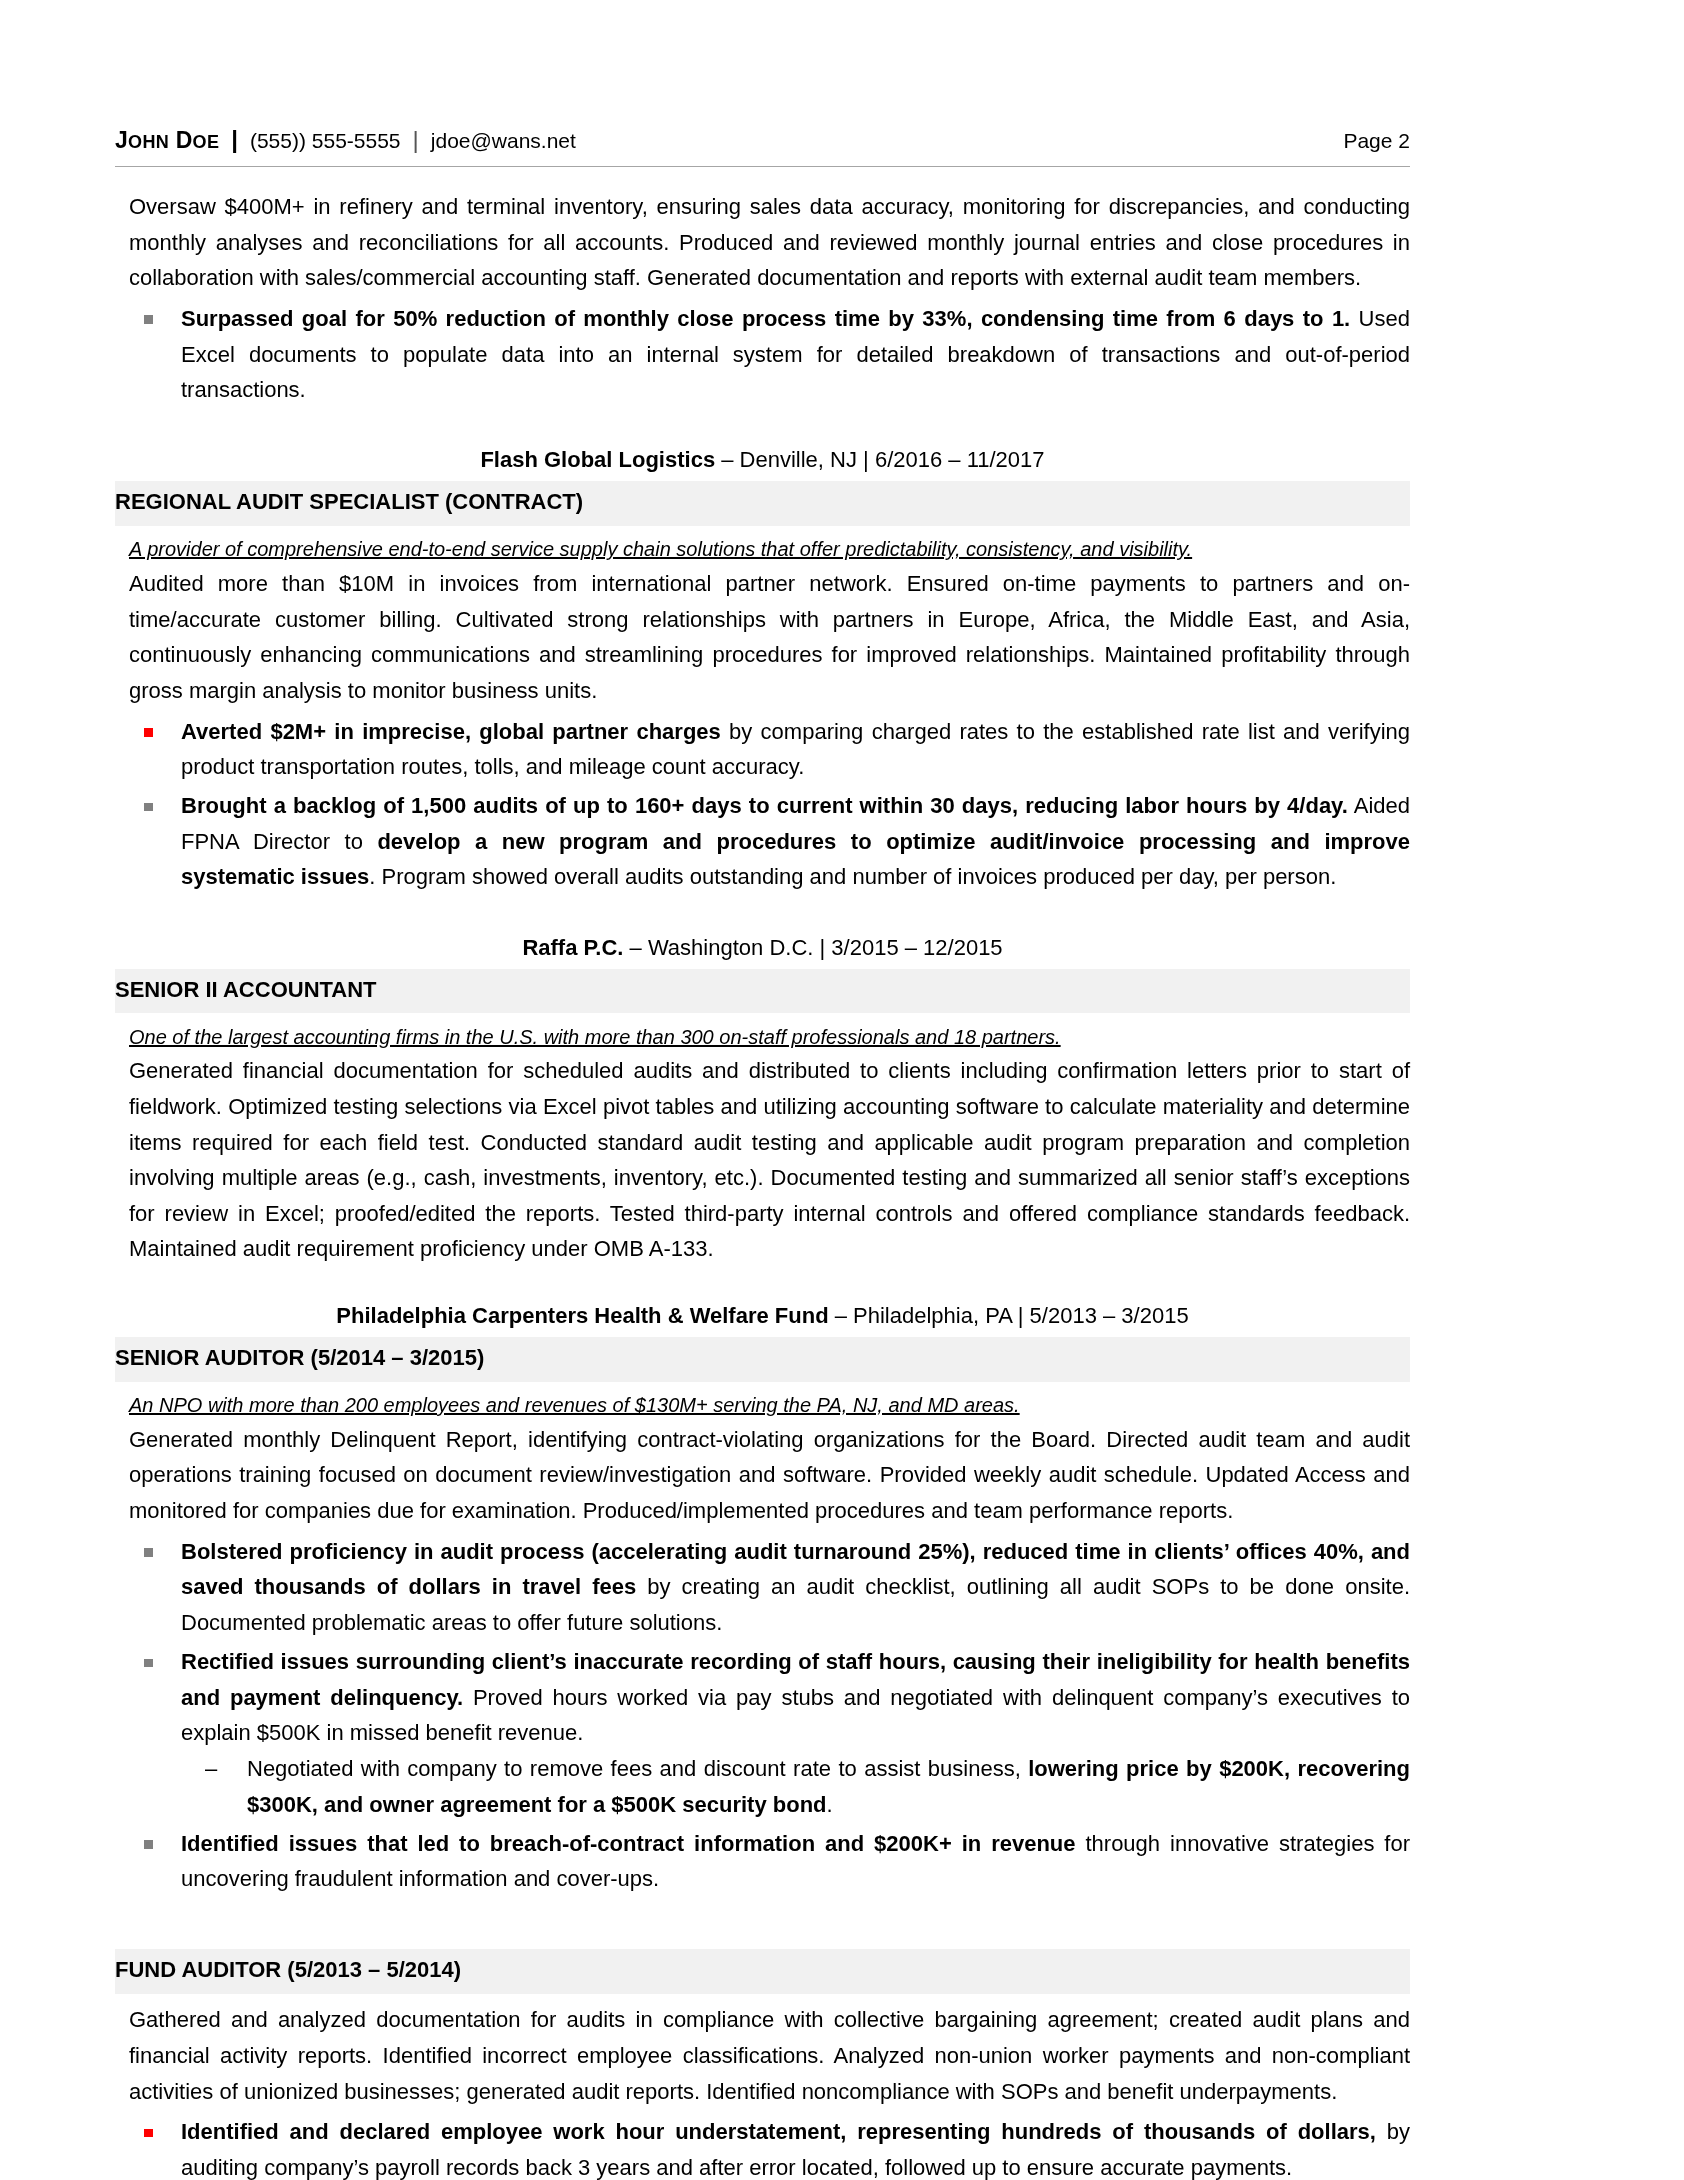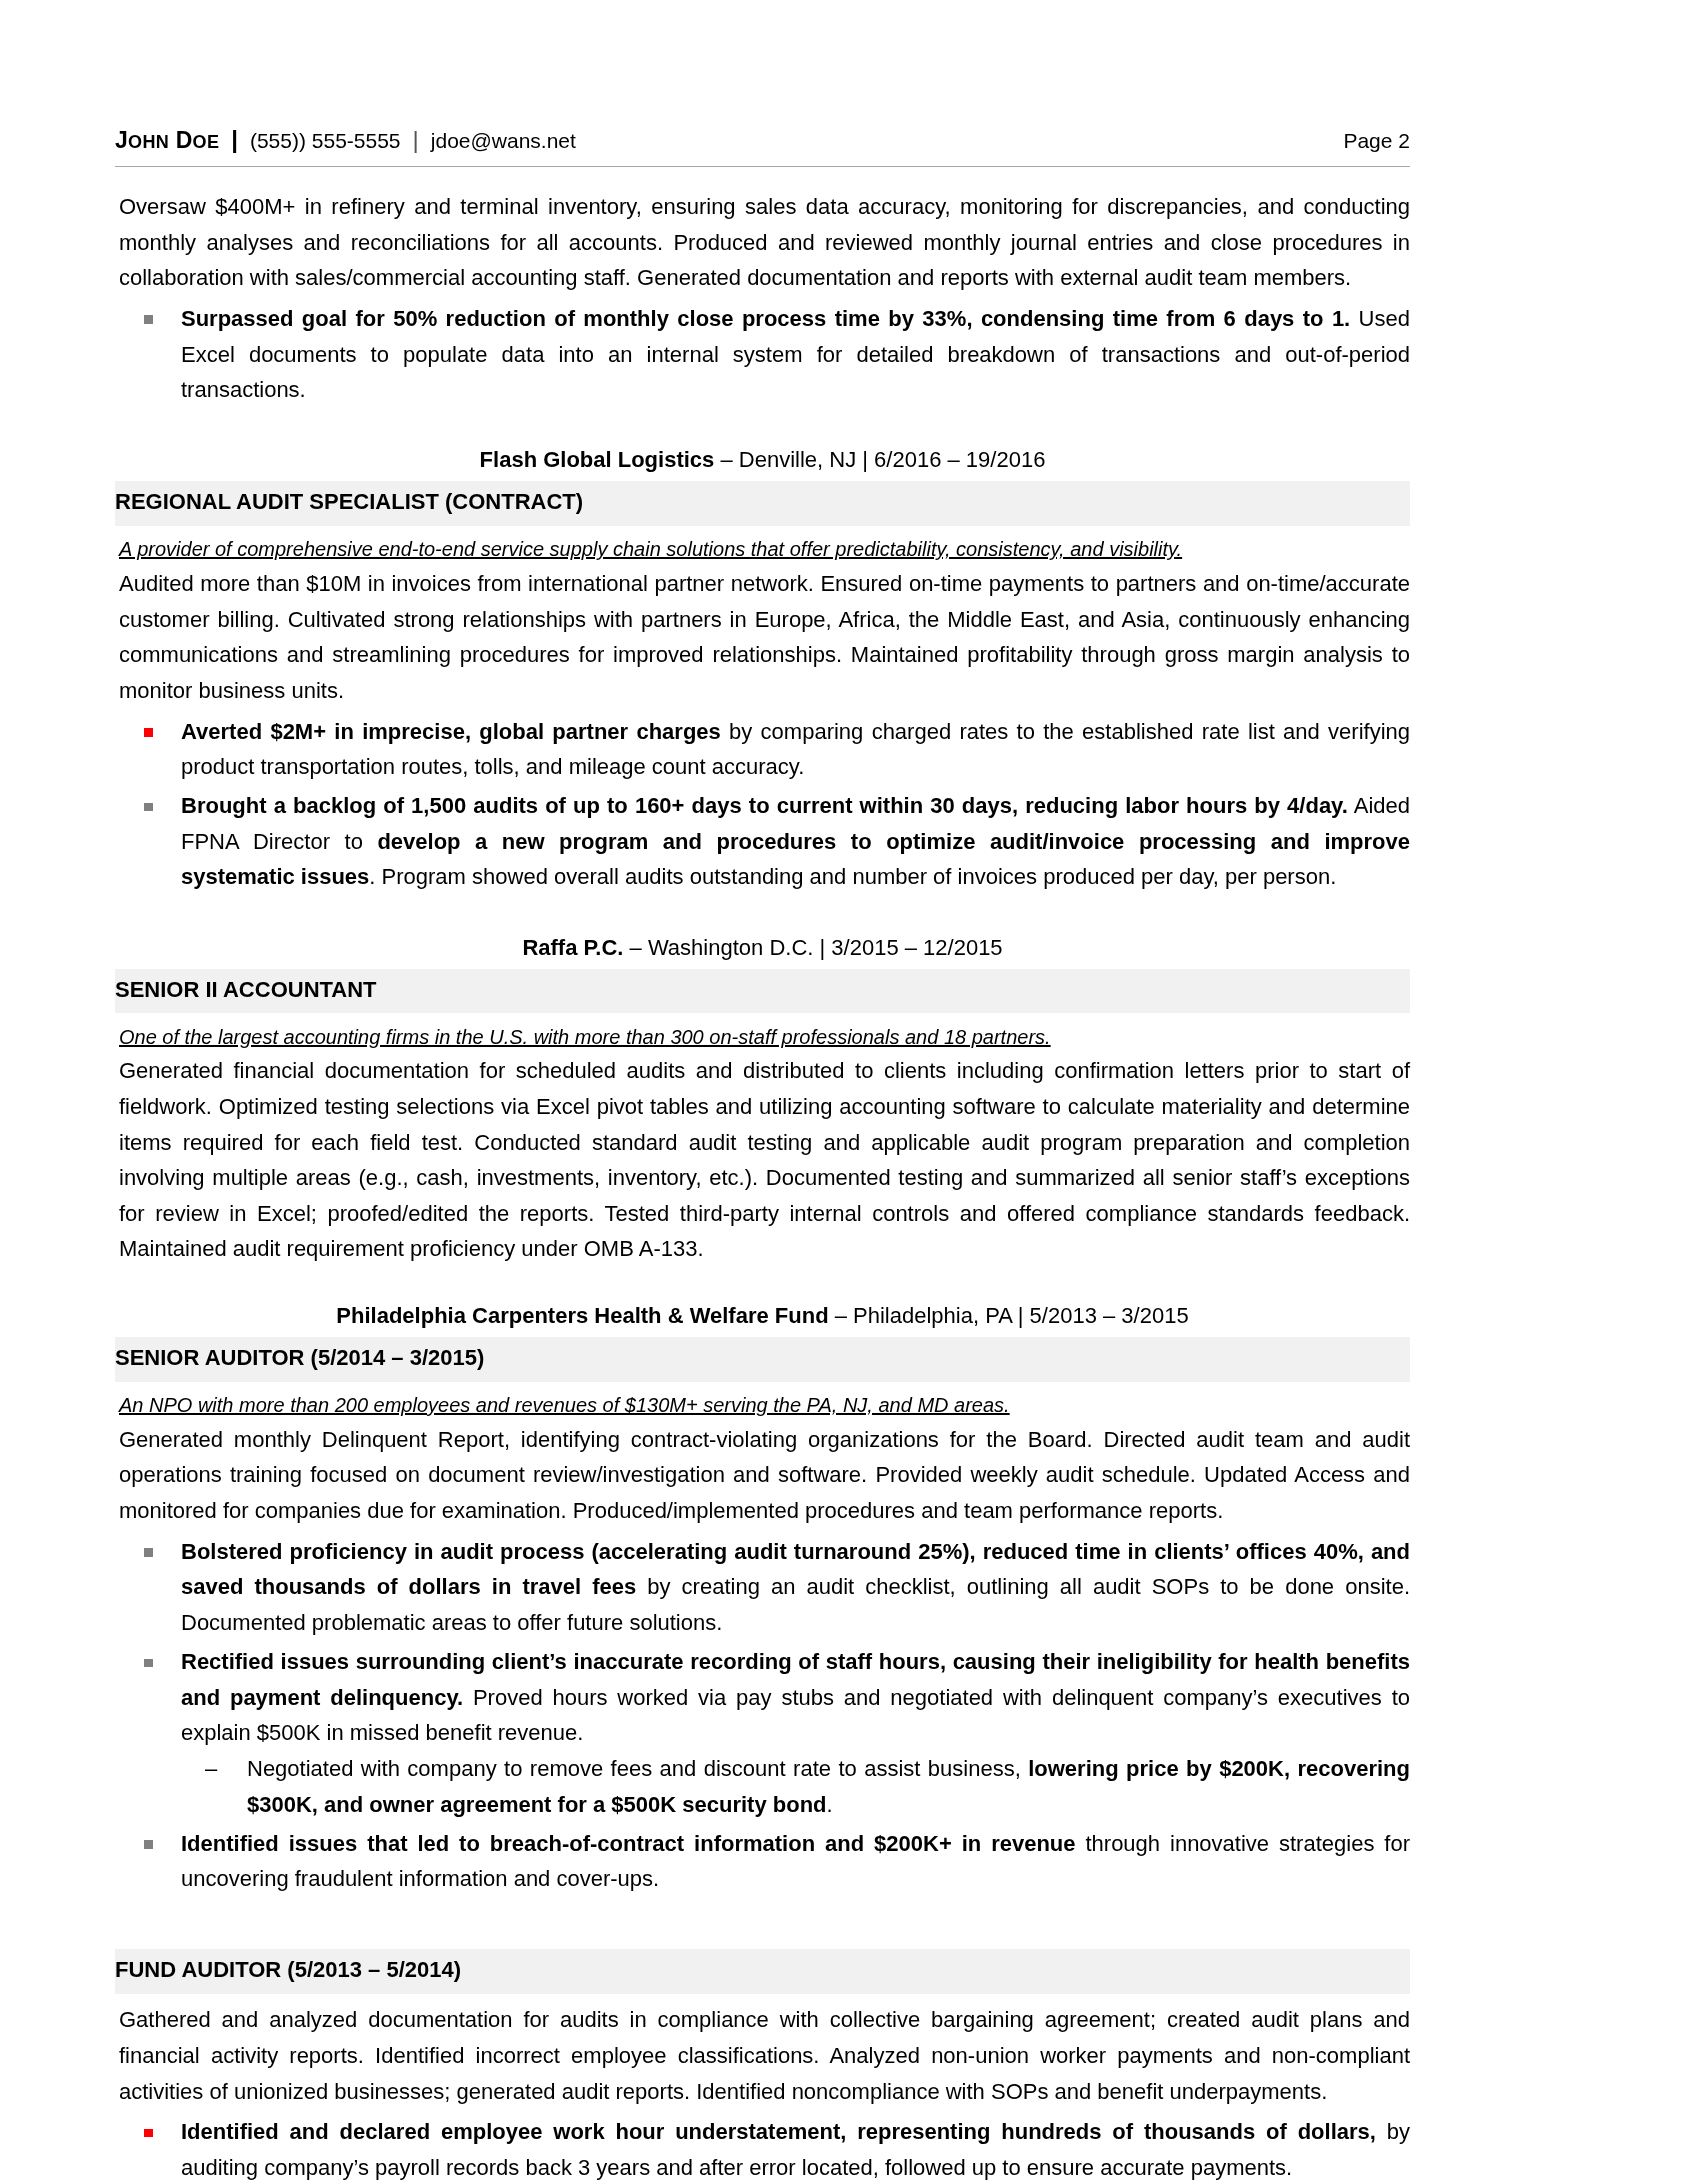--- a/index.html
+++ b/index.html
@@ -48,21 +48,21 @@
   .hdr-contact { font-size: 21px; }
   .hdr-page { font-size: 21px; }
   .hdr-rule {
     border: 0;
     border-top: 1.7px solid #a6a6a6;
     margin: 12px 0 22px 0;
   }
 
   
   p.para {
-    margin: 0 0 0 4px;
+    margin: 0 0 0 14px;
     font-size: 22px;
     line-height: 1.62;
     text-align: justify;
     text-justify: inter-word;
   }
   p.para.tagline {
     font-style: italic;
     font-size: 20px;
     text-align: left;
     line-height: 1.5;
@@ -163,21 +163,21 @@
   <ul class="blist">
     <li>
       <span class="marker sq-gray"></span>
       <b class="bold">Surpassed goal for 50% reduction of monthly close process time by 33%, condensing time from 6 days to 1.</b><span class="norm"> Used Excel documents to populate data into an internal system for detailed breakdown of transactions and out-of-period transactions.</span>
     </li>
   </ul>
 
   <div class="gap-md"></div>
 
   <p class="job-line">
-    <span class="job-company">Flash Global Logistics</span><span class="job-meta"> – Denville, NJ  |  6/2016 – 19/2016</span>
+    <span class="job-company">Flash Global Logistics</span><span class="job-meta"> – Denville, NJ  |  6/2016 – 11/2017</span>
   </p>
   <div class="job-bar">REGIONAL AUDIT SPECIALIST (CONTRACT)</div>
   <p class="para tagline">A provider of comprehensive end-to-end service supply chain solutions that offer predictability, consistency, and visibility.</p>
   <p class="para">Audited more than $10M in invoices from international partner network. Ensured on-time payments to partners and on-time/accurate customer billing. Cultivated strong relationships with partners in Europe, Africa, the Middle East, and Asia, continuously enhancing communications and streamlining procedures for improved relationships. Maintained profitability through gross margin analysis to monitor business units.</p>
 
   <ul class="blist">
     <li>
       <span class="marker sq-red"></span>
       <b class="bold">Averted $2M+ in imprecise, global partner charges</b><span class="norm"> by comparing charged rates to the established rate list and verifying product transportation routes, tolls, and mileage count accuracy.</span>
     </li>

